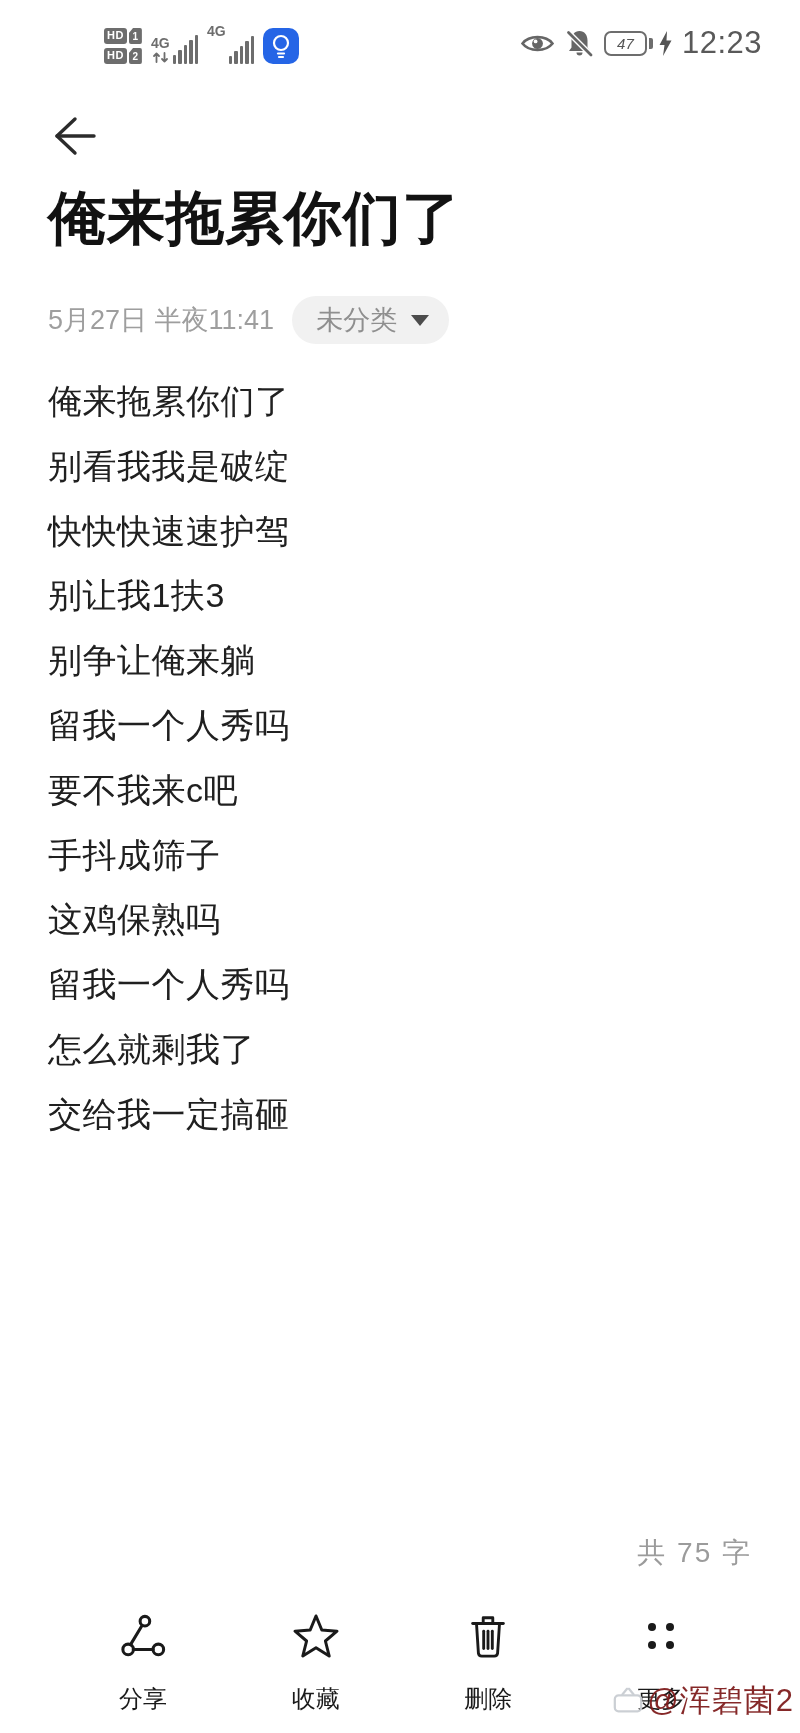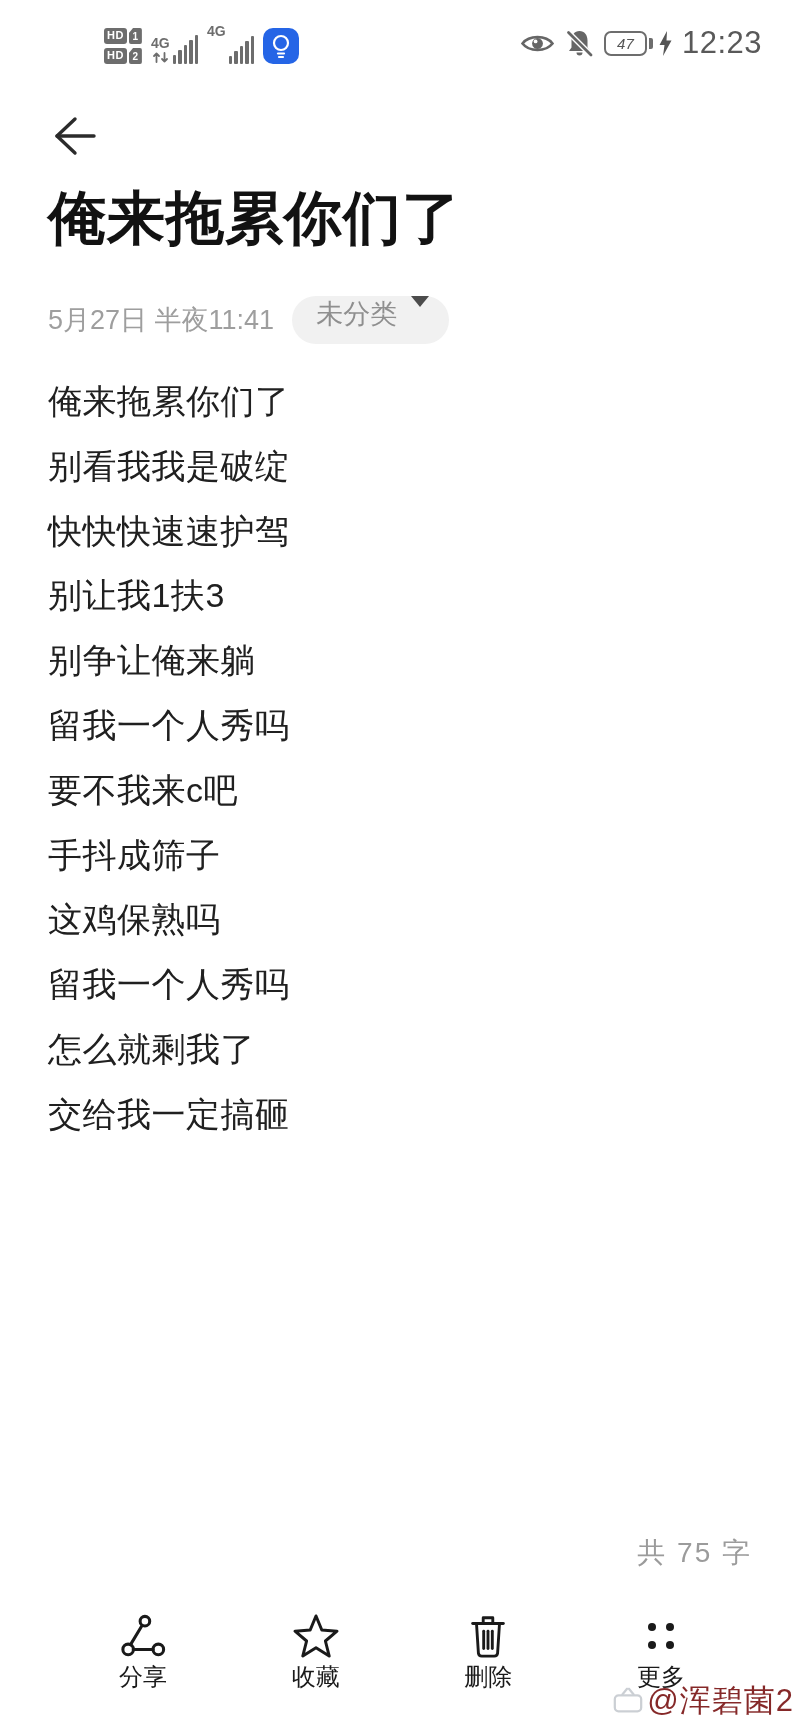--- a/index.html
+++ b/index.html
@@ -35,34 +35,34 @@
   .time { font-size:31px; color:#595959; letter-spacing:.5px; }
 
   
   .back-button { position:absolute; left:46px; top:108px; width:56px; height:56px;
                  display:flex; align-items:center; justify-content:center; }
   .note-title { position:absolute; left:48px; top:180px; font-size:58px; font-weight:700;
                 color:#121212; letter-spacing:1px; }
   .meta-row { position:absolute; left:48px; top:296px; display:flex; align-items:center; gap:18px; height:48px; }
   .note-date { font-size:27px; color:#9e9e9e; }
   .category-pill { height:48px; border-radius:24px; background:#f1f1f1; display:flex;
-                   align-items:flex-start; gap:14px; padding:0 20px 0 24px; }
+                   align-items:center; gap:14px; padding:0 20px 0 24px; }
   .category-label { font-size:27px; color:#8f8f8f; }
   .caret-down { width:0; height:0; border-left:9px solid transparent; border-right:9px solid transparent;
                 border-top:11px solid #4c4c4c; }
 
   
   .note-body { position:absolute; left:48px; right:48px; top:369px; }
   .note-line { font-size:34px; color:#202020; line-height:64.8px; letter-spacing:.5px; }
   .word-count { position:absolute; right:48px; top:1534px; font-size:28px; color:#9b9b9b; letter-spacing:2px; }
 
   
   .toolbar { position:absolute; left:0; right:0; top:1612px; height:112px; display:flex;
              justify-content:space-between; padding:0 96px 0 100px; }
-  .tool { width:86px; display:flex; flex-direction:column; align-items:center; gap:1px; }
+  .tool { width:86px; display:flex; flex-direction:column; align-items:center; gap:23px; }
   .tool-icon { width:48px; height:48px; display:flex; align-items:center; justify-content:center; }
   .tool-label { font-size:24px; color:#1a1a1a; }
   .more-dots { width:36px; height:36px; display:grid; grid-template-columns:1fr 1fr; place-items:center; }
   .dot { width:8px; height:8px; border-radius:50%; background:#1a1a1a; }
 
   
   .watermark { position:absolute; right:6px; top:1680px; display:flex; align-items:center; gap:3px;
                color:#7f1d1d; opacity:.95; }
   .watermark-text { font-size:31px; letter-spacing:1px; }
 </style>

